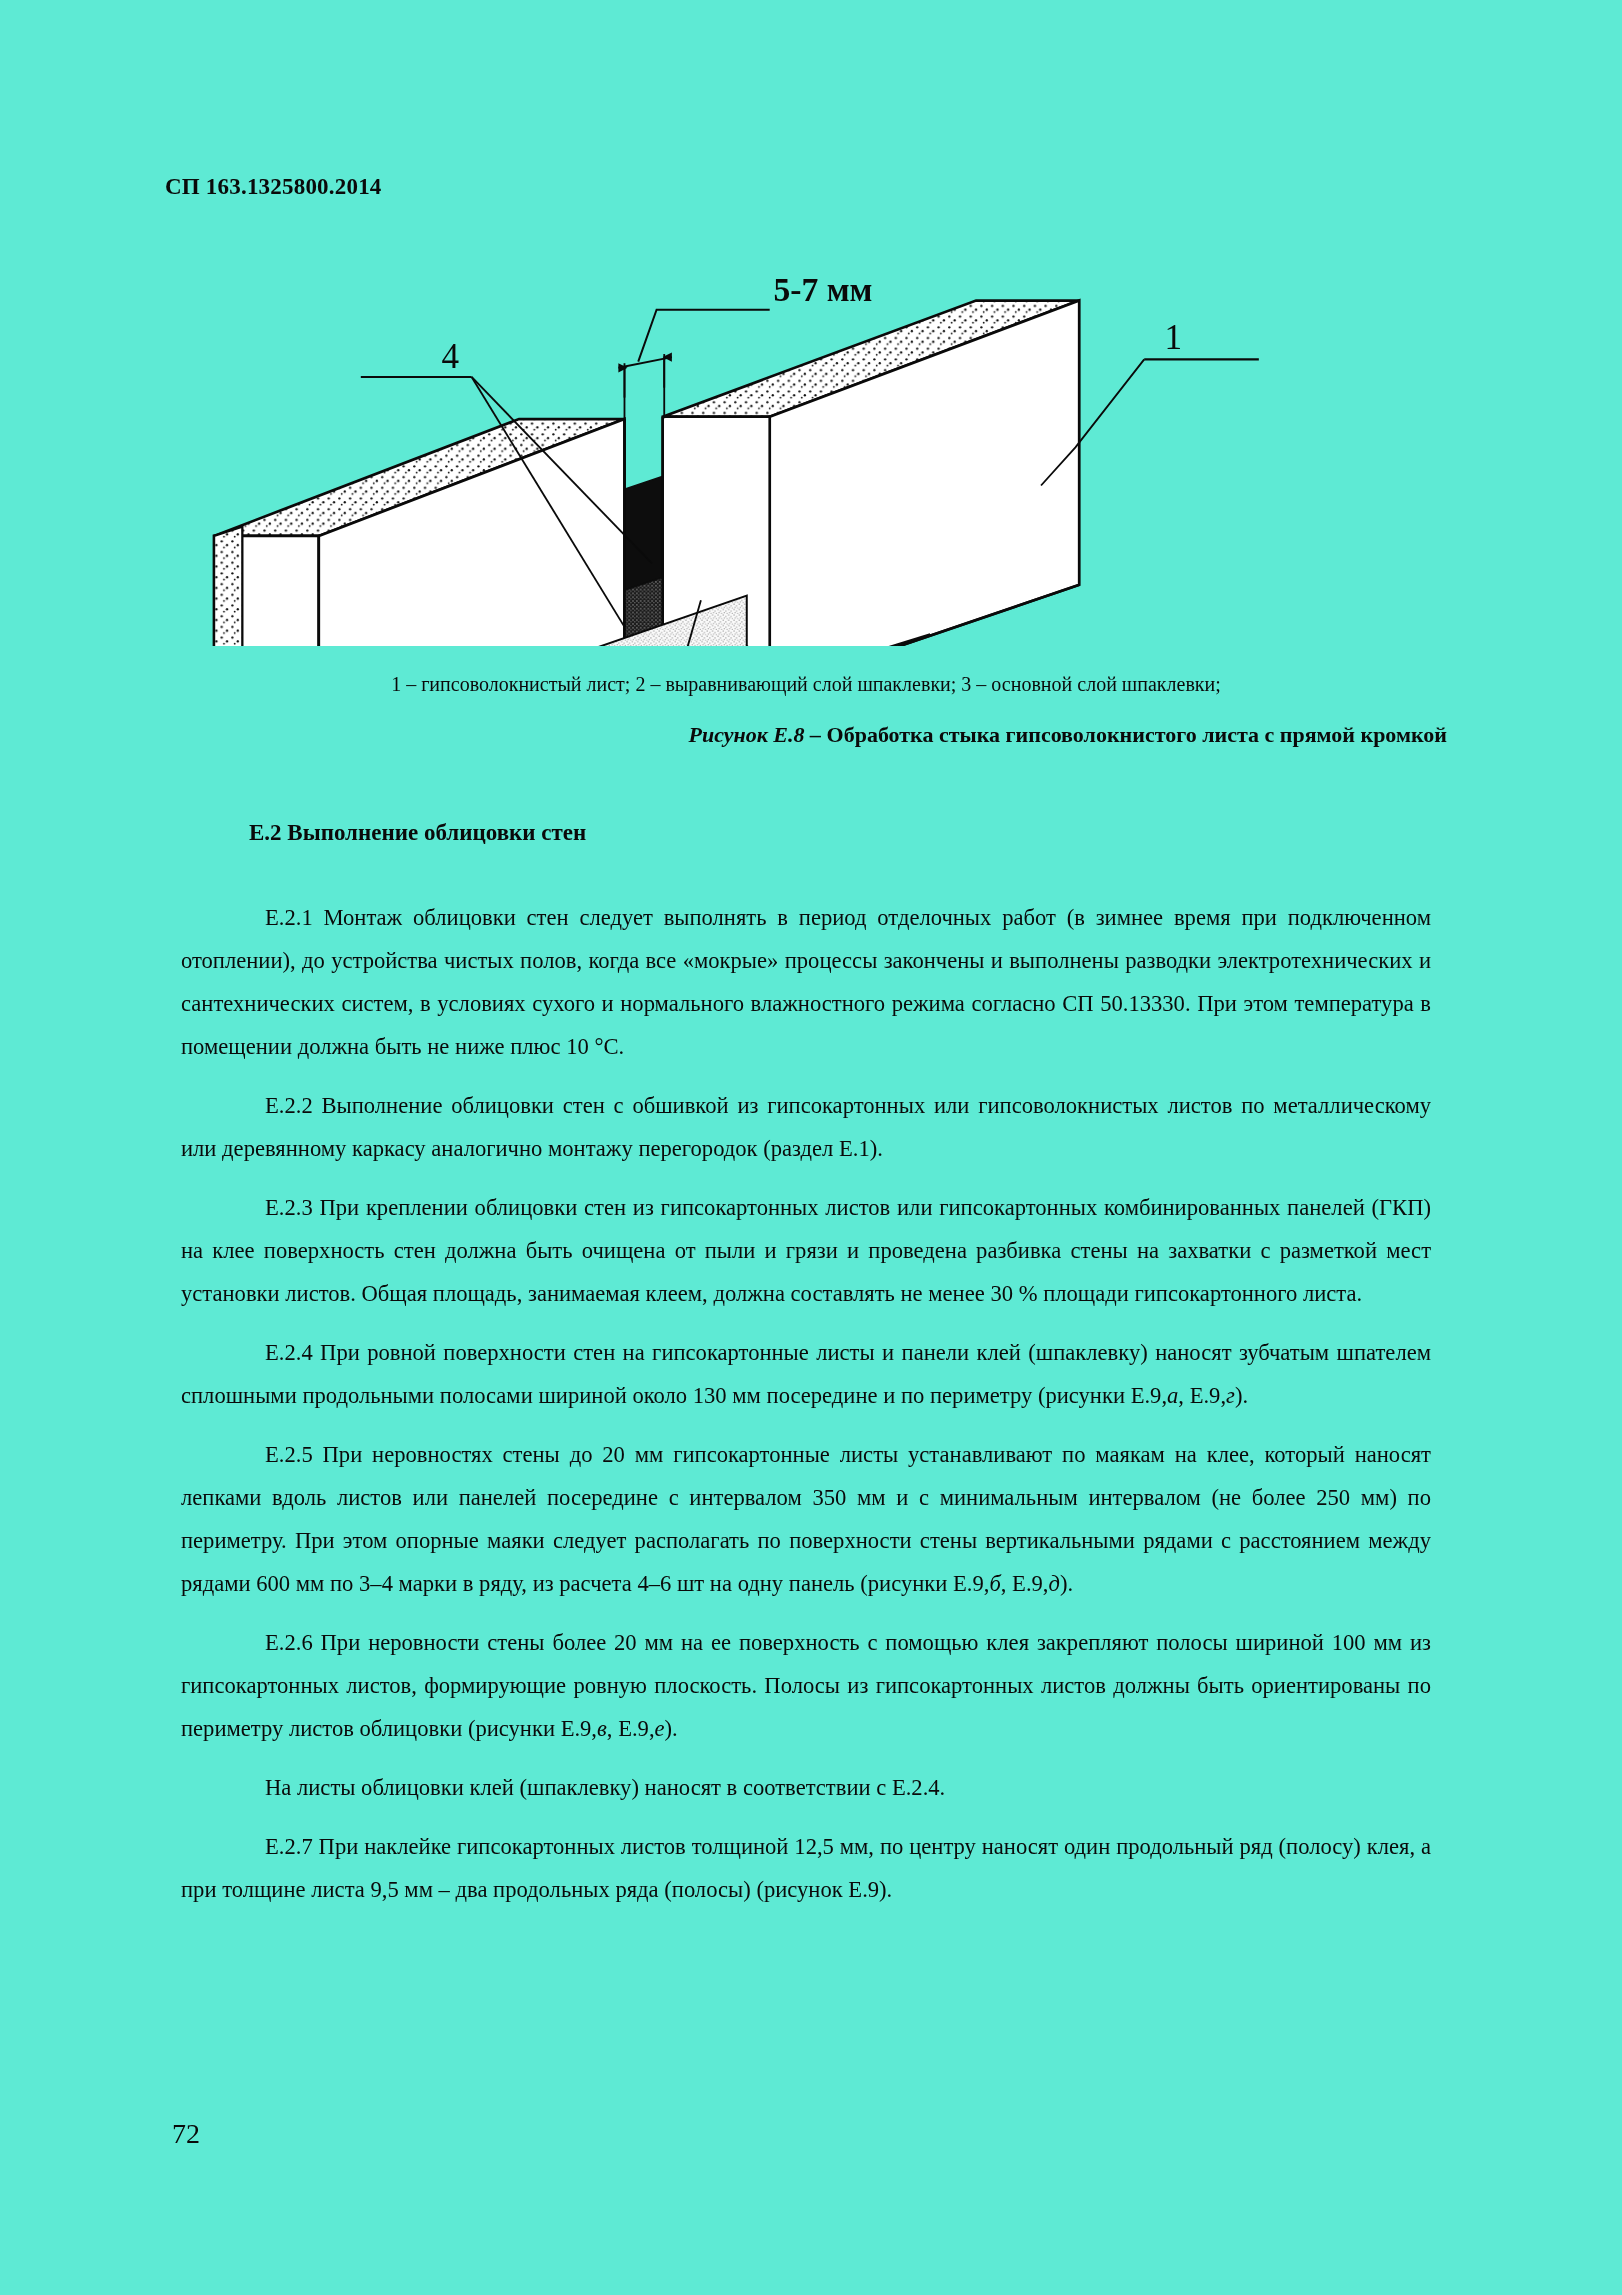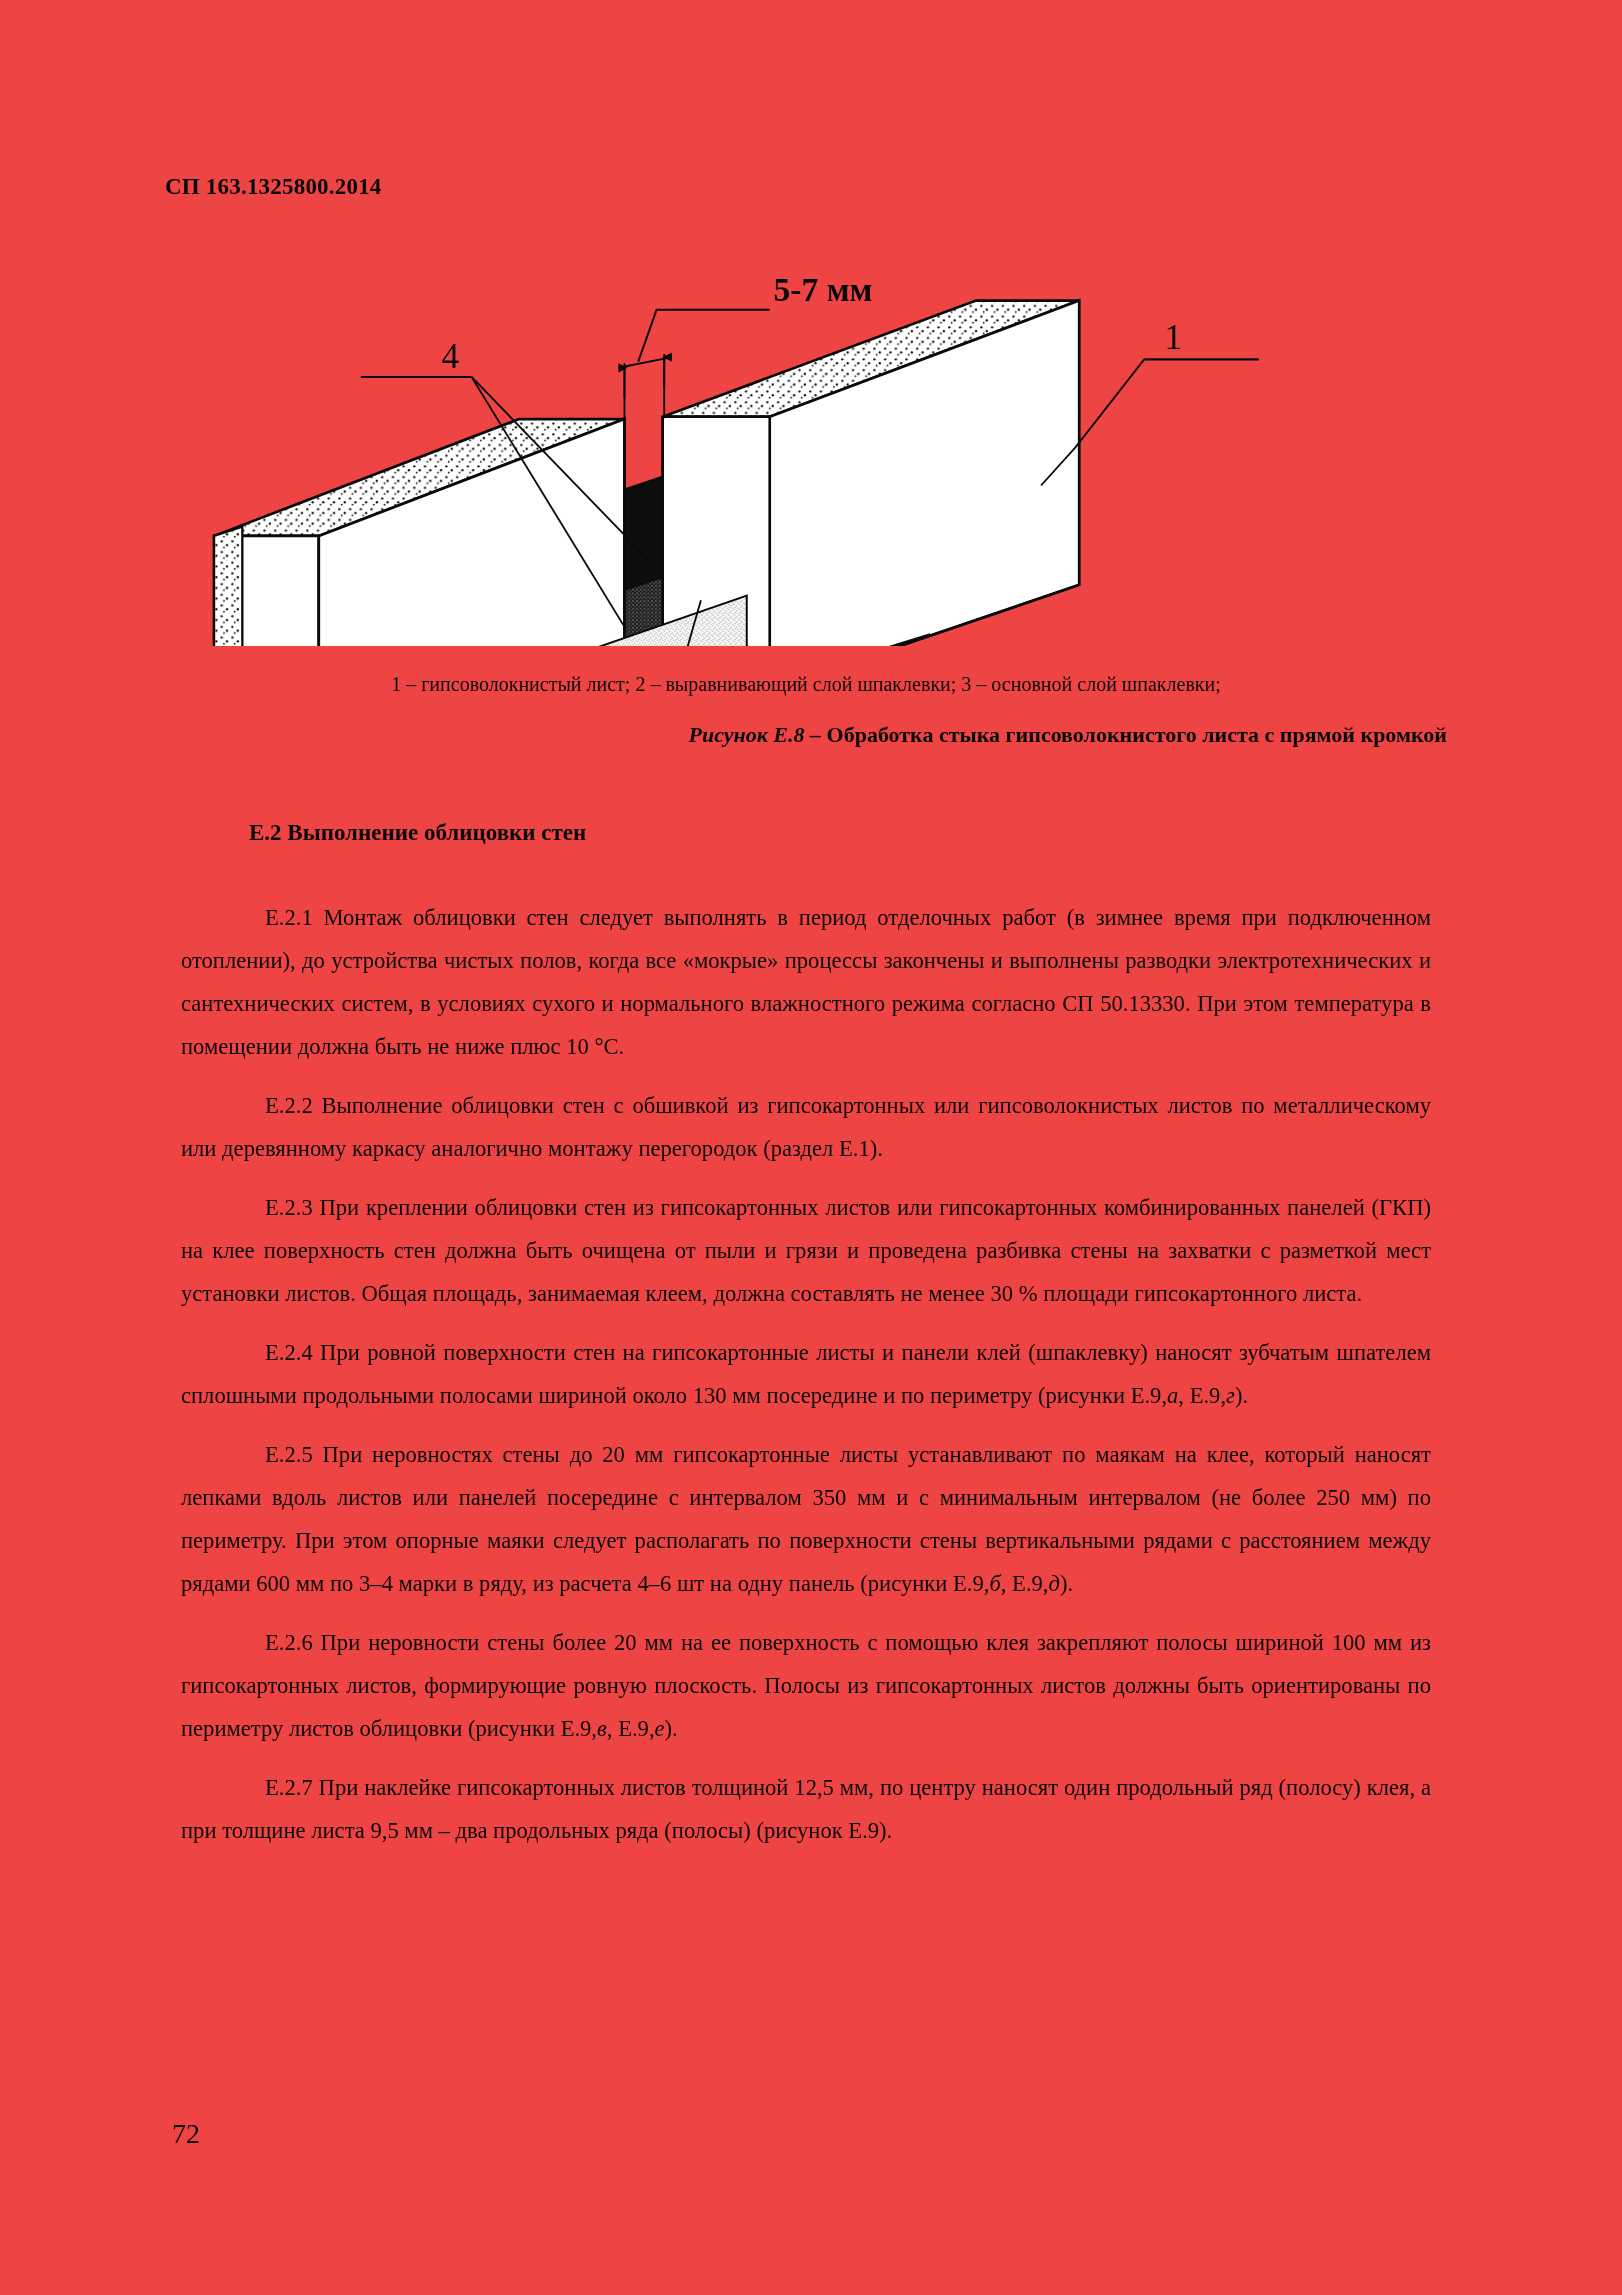--- a/index.html
+++ b/index.html
@@ -9,21 +9,21 @@
     background: #ffffff;
   }
   body {
     font-family: "Liberation Serif", "DejaVu Serif", serif;
     color: #0a0a0a;
   }
   .page {
     position: relative;
     width: 1623px;
     height: 2295px;
-    background: #ef4444;
+    background: #5eead4;
     overflow: hidden;
   }
 
   
   .doc-header {
     position: absolute;
     left: 165px;
     top: 174px;
     font-size: 23px;
     font-weight: bold;
@@ -226,20 +226,21 @@
     <p>Е.2.2 Выполнение облицовки стен с обшивкой из гипсокартонных или гипсоволокнистых листов по металлическому или деревянному каркасу аналогично монтажу перегородок (раздел Е.1).</p>
 
     <p>Е.2.3 При креплении облицовки стен из гипсокартонных листов или гипсокартонных комбинированных панелей (ГКП) на клее поверхность стен должна быть очищена от пыли и грязи и проведена разбивка стены на захватки с разметкой мест установки листов. Общая площадь, занимаемая клеем, должна составлять не менее 30 % площади гипсокартонного листа.</p>
 
     <p><span>Е.2.4 При ровной поверхности стен на гипсокартонные листы и панели клей (шпаклевку) наносят зубчатым шпателем сплошными продольными полосами шириной около 130 мм посередине и по периметру (рисунки Е.9,</span><i>а</i><span>, Е.9,</span><i>г</i><span>).</span></p>
 
     <p><span>Е.2.5 При неровностях стены до 20 мм гипсокартонные листы устанавливают по маякам на клее, который наносят лепками вдоль листов или панелей посередине с интервалом 350 мм и с минимальным интервалом (не более 250 мм) по периметру. При этом опорные маяки следует располагать по поверхности стены вертикальными рядами с расстоянием между рядами 600 мм по 3–4 марки в ряду, из расчета 4–6 шт на одну панель (рисунки Е.9,</span><i>б</i><span>, Е.9,</span><i>д</i><span>).</span></p>
 
     <p><span>Е.2.6 При неровности стены более 20 мм на ее поверхность с помощью клея закрепляют полосы шириной 100 мм из гипсокартонных листов, формирующие ровную плоскость. Полосы из гипсокартонных листов должны быть ориентированы по периметру листов облицовки (рисунки Е.9,</span><i>в</i><span>, Е.9,</span><i>е</i><span>).</span></p>
 
+    <p>На листы облицовки клей (шпаклевку) наносят в соответствии с Е.2.4.</p>
 
     <p>Е.2.7 При наклейке гипсокартонных листов толщиной 12,5 мм, по центру наносят один продольный ряд (полосу) клея, а при толщине листа 9,5 мм – два продольных ряда (полосы) (рисунок Е.9).</p>
   </div>
 
   <div class="page-number">72</div>
 
 </div>
 
 
 </body></html>

